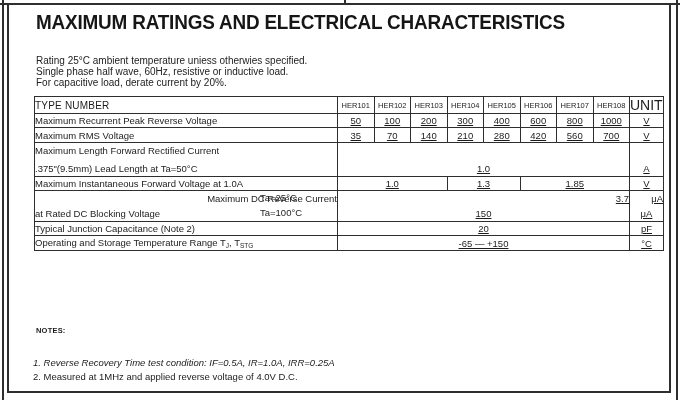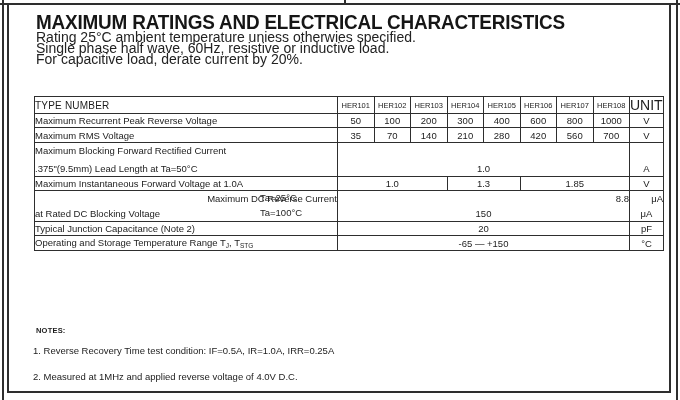--- a/index.html
+++ b/index.html
@@ -21,49 +21,49 @@
     border-left:2px solid #2e2e2e; border-right:2px solid #2e2e2e;
     border-bottom:2px solid #2e2e2e;
   }
   
   .title {
     position:absolute; left:36px; top:10px;
     font-size:21px; font-weight:bold; letter-spacing:-0.2px;
     transform:scaleX(0.9); transform-origin:0 50%;
     white-space:nowrap; color:#161616;
   }
-  .conditions { position:absolute; left:36px; top:32px; font-size:14px; line-height:11px; color:#222; }
+  .conditions { position:absolute; left:36px; top:55px; font-size:10px; line-height:11px; color:#222; }
   
   table.ratings {
     position:absolute; left:34px; top:96px; width:629px;
     border-collapse:collapse; table-layout:fixed;
     font-size:9.5px; color:#1c1c1c;
   }
   table.ratings td, table.ratings th {
     border:1.5px solid #2e2e2e; padding:0; font-weight:normal;
     overflow:hidden; white-space:nowrap;
   }
   .lbl { text-align:left; padding:1px 2px 1px 4px; }
-  .val, .unit { text-align:center; }
+  .val, .unit { text-align:center;text-decoration:underline; }
   th.type-number { font-size:10px; text-align:left; padding-left:4px; font-weight:normal; letter-spacing:0.2px; }
   th.her { font-size:7.5px; font-weight:bold; }
   th.units { font-size:14px; font-weight:bold; }
   tr.hdr { height:15px; }
   .two-line .lbl div { line-height:15px; }
   .two-line .lbl .l1 { margin-bottom:3px; }
   .two-line .val, .two-line .unit { vertical-align:bottom; padding-bottom:2px; }
   td.rel { position:relative; }
   .cond { position:absolute; left:225px; top:1px; }
   .hidden-bottom { border-bottom-style:hidden !important;text-align:right; }
   .no-top { border-top-style:hidden !important; }
   sub.s { font-size:6.5px; vertical-align:-2px; }
   
   .notes-heading { position:absolute; left:36px; top:326px; font-size:7.5px; font-weight:bold; letter-spacing:0.2px; }
   .note-item { position:absolute; left:33px; font-size:9.5px; }
-  .note-1 { top:345px; }
+  .note-1 { top:357px;font-style:italic; }
   .note-2 { top:371px; }
 </style>
 </head>
 <body>
 
 <div class="rule outer-left"></div>
 <div class="rule outer-right"></div>
 <div class="rule top-rule"></div>
 <div class="rule top-tick"></div>
 <div class="inner-box"></div>
@@ -125,42 +125,42 @@
     <td class="val">280</td>
     <td class="val">420</td>
     <td class="val">560</td>
     <td class="val">700</td>
     <td class="unit">V</td>
   </tr>
 
 
   <tr class="two-line" style="height:34px">
     <td class="lbl">
-      <div class="l1">Maximum Blocking Forward Rectified Current</div>
+      <div class="l1">Maximum Length Forward Rectified Current</div>
       <div class="l2">.375"(9.5mm) Lead Length at Ta=50°C</div>
     </td>
     <td class="val" colspan="8">1.0</td>
     <td class="unit">A</td>
   </tr>
 
 
   <tr style="height:14px">
     <td class="lbl">Maximum Instantaneous Forward Voltage at 1.0A</td>
     <td class="val" colspan="3">1.0</td>
     <td class="val" colspan="2">1.3</td>
     <td class="val" colspan="3">1.85</td>
     <td class="unit">V</td>
   </tr>
 
   <tr style="height:15px">
     <td class="lbl rel hidden-bottom">
       <span>Maximum DC Reverse Current</span>
       <span class="cond">Ta=25°C</span>
     </td>
-    <td class="val hidden-bottom" colspan="8">8.8</td>
+    <td class="val hidden-bottom" colspan="8">3.7</td>
     <td class="unit hidden-bottom">μA</td>
   </tr>
 
   <tr style="height:16px">
     <td class="lbl rel no-top">
       <span>at Rated DC Blocking Voltage</span>
       <span class="cond">Ta=100°C</span>
     </td>
     <td class="val no-top" colspan="8">150</td>
     <td class="unit no-top">μA</td>

